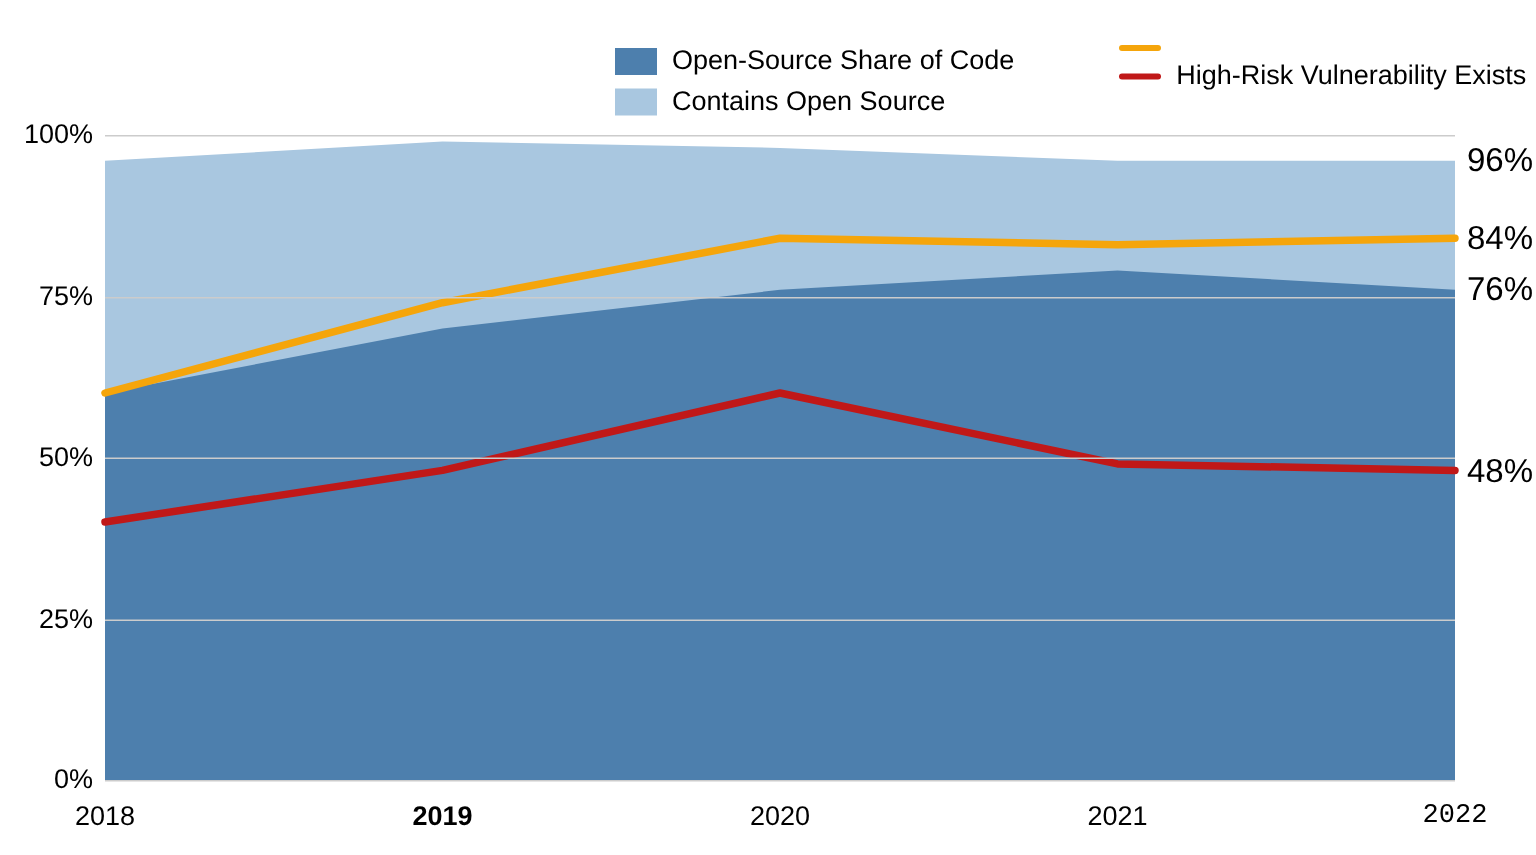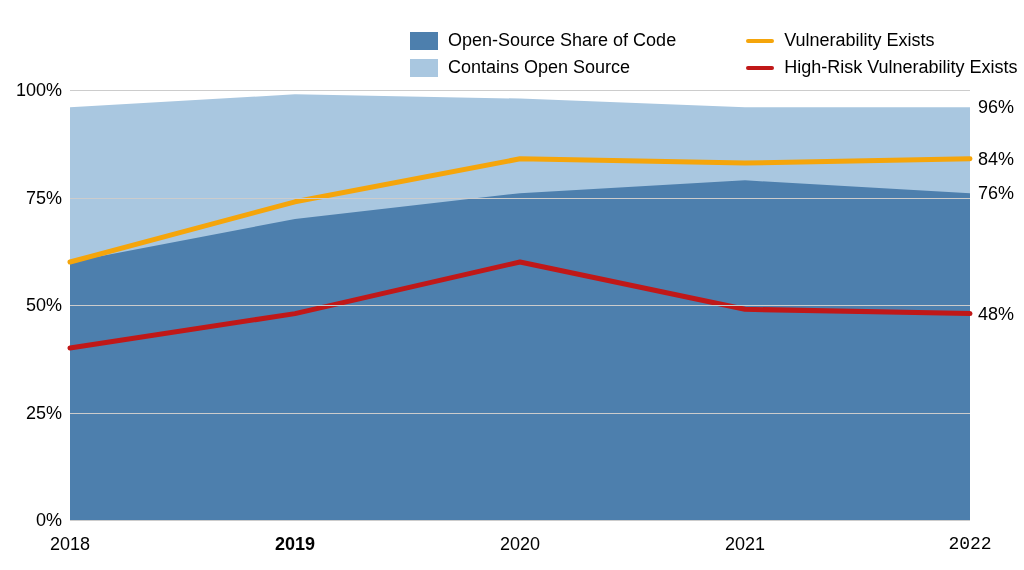--- a/index.html
+++ b/index.html
@@ -72,21 +72,21 @@
     top: 100%;
     margin-top: 14px;
     font-size: 18px;
     transform: translateX(-50%);
     white-space: nowrap;
   }
   .right-label {
     position: absolute;
     left: 100%;
     margin-left: 8px;
-    font-size: 18px;
+    font-size: 22px;
     transform: translateY(-50%);
     white-space: nowrap;
   }
   svg.plot-svg {
     position: absolute;
     left: 0;
     top: 0;
     width: 100%;
     height: 100%;
     overflow: visible;
@@ -104,21 +104,20 @@
         <span>Open-Source Share of Code</span>
       </div>
       <div class="legend-item">
         <span class="swatch-area" style="background:#a9c7e0"></span>
         <span>Contains Open Source</span>
       </div>
     </div>
     <div class="legend-col">
       <div class="legend-item">
         <span class="swatch-line" style="background:#f5a50b"></span>
-        <span>Vulnerability Exists</span>
       </div>
       <div class="legend-item">
         <span class="swatch-line" style="background:#c01818"></span>
         <span>High-Risk Vulnerability Exists</span>
       </div>
     </div>
   </div>
 
   <div class="plot">
 

